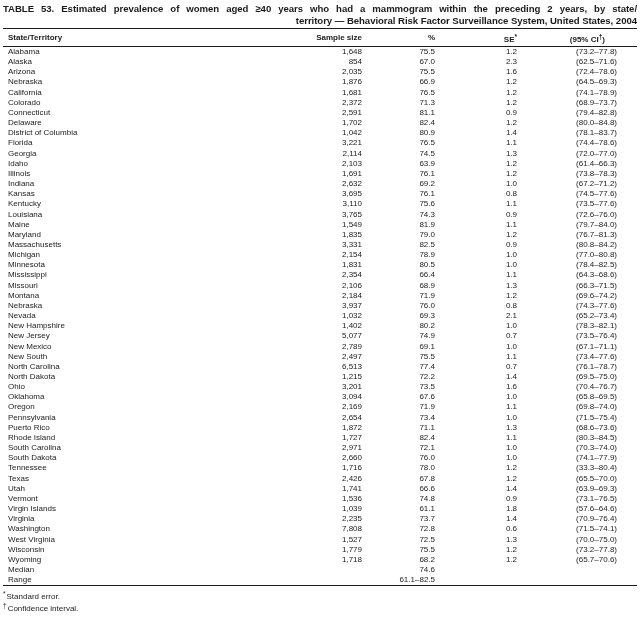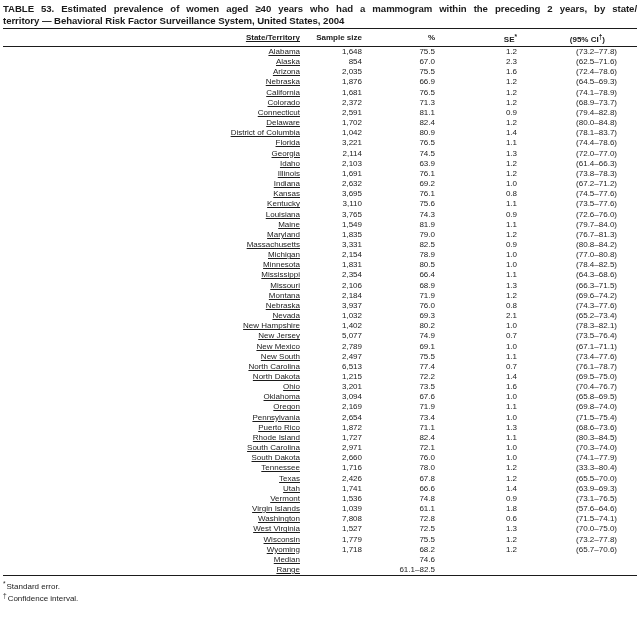--- a/index.html
+++ b/index.html
@@ -23,21 +23,21 @@
     font-size: 9.6px;
     line-height: 11.5px;
     padding: 3px 3px 2px 3px;
     letter-spacing: -0.05px;
   }
   .title-line1 {
     text-align: justify;
     text-align-last: justify;
   }
   .title-line2 {
-    text-align: left;
+    text-align: right;
   }
   table.data {
     width: 634px;
     margin: 0 3px;
     border-collapse: collapse;
     table-layout: fixed;
     border-top: 1.5px solid #1b1b1b;
     border-bottom: 1.5px solid #1b1b1b;
   }
   th {
@@ -49,21 +49,21 @@
     white-space: nowrap;
   }
   td {
     font-size: 8px;
     line-height: 10.15px;
     height: 10.15px;
     padding: 0;
     white-space: nowrap;
     overflow: hidden;
   }
-  .c-state  { text-align: right; padding-left: 5px; text-decoration: underline; }
+  .c-state  { text-align: left; padding-left: 5px; }
   th.c-state{ padding-left: 5px; }
   .c-num    { text-align: right; }
   th.th-ci  { padding-right: 12px; }
   td.cell-ci{ padding-right: 0; }
   .c-spacer { }
   sup.fn {
     font-size: 6.5px;
     vertical-align: 2.5px;
     letter-spacing: 0;
   }
@@ -466,20 +466,28 @@
         </tr>
         <tr>
           <td class="c-state">Virgin Islands</td>
           <td class="c-num">1,039</td>
           <td class="c-num">61.1</td>
           <td class="c-num">1.8</td>
           <td class="c-num cell-ci">(57.6–64.6)</td>
           <td class="c-spacer"></td>
         </tr>
         <tr>
+          <td class="c-state">Virginia</td>
+          <td class="c-num">2,235</td>
+          <td class="c-num">73.7</td>
+          <td class="c-num">1.4</td>
+          <td class="c-num cell-ci">(70.9–76.4)</td>
+          <td class="c-spacer"></td>
+        </tr>
+        <tr>
           <td class="c-state">Washington</td>
           <td class="c-num">7,808</td>
           <td class="c-num">72.8</td>
           <td class="c-num">0.6</td>
           <td class="c-num cell-ci">(71.5–74.1)</td>
           <td class="c-spacer"></td>
         </tr>
         <tr>
           <td class="c-state">West Virginia</td>
           <td class="c-num">1,527</td>

